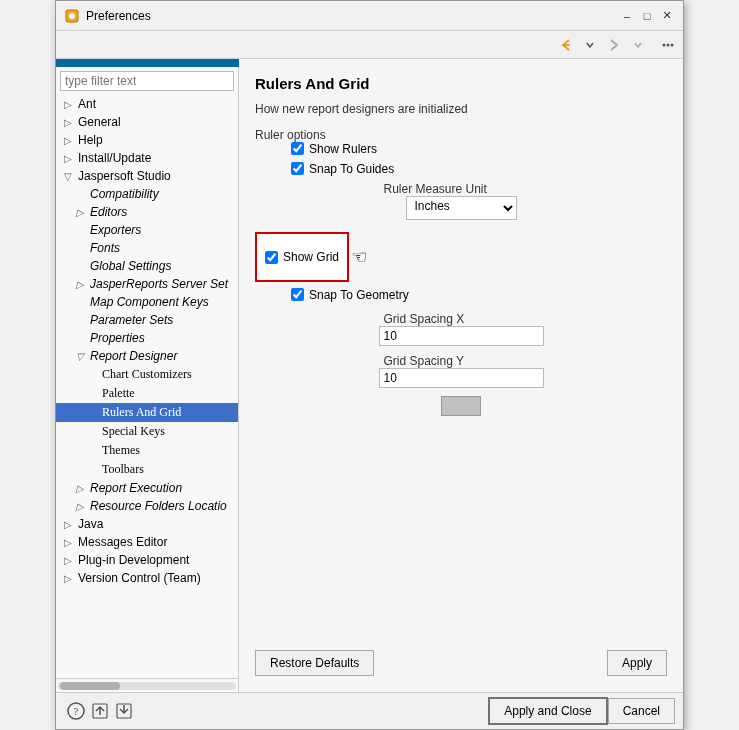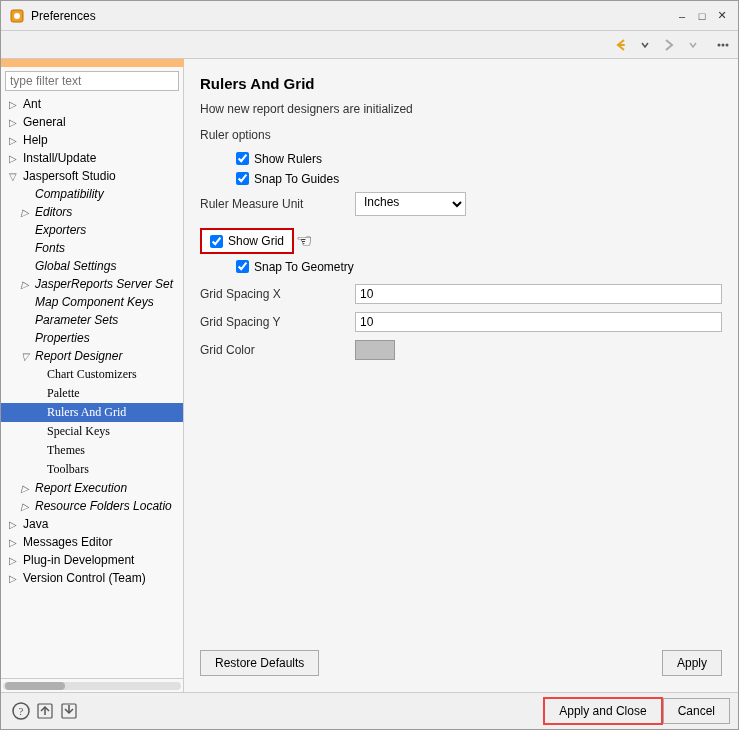--- a/index.html
+++ b/index.html
@@ -7,23 +7,23 @@
       font-family: 'Segoe UI', Arial, sans-serif;
       font-size: 12px;
       background: #f0f0f0;
       display: flex;
       justify-content: center;
       align-items: center;
       width: 739px;
       height: 730px;
     }
     .window {
-      width: 739px;
+      width: 629px;
       height: 730px;
-      background: #fdba74;
+      background: #0369a1;
       border: 1px solid #999;
       display: flex;
       flex-direction: column;
       box-shadow: 2px 2px 8px rgba(0,0,0,0.3);
     }
     .title-bar {
       background: #f0f0f0;
       border-bottom: 1px solid #ccc;
       display: flex;
       align-items: center;
@@ -169,39 +169,40 @@
     }
     .panel-desc {
       font-size: 12px;
       color: #333;
       margin-bottom: 12px;
     }
     .section-label {
       font-size: 12px;
       font-weight: normal;
       color: #333;
-      margin-bottom: 10px;
+      margin-bottom: 0;
     }
     .checkbox-row {
       display: flex;
       align-items: flex-start;
       margin-bottom: 6px;
       font-size: 12px;
       margin-left: 36px;
     }
     .checkbox-row input[type=checkbox] {
       margin-right: 5px;
       width: 13px;
       height: 13px;
     }
     .form-row {
       display: flex;
       align-items: center;
       margin-bottom: 8px;
       font-size: 12px;
+      flex-direction: column;
     }
     .form-label {
       width: 155px;
       color: #333;
     }
     .form-select {
       padding: 1px 20px 5px 4px;
       border: 1px solid #bbb;
       background: #fff;
       font-size: 12px;
@@ -236,21 +237,21 @@
     .btn {
       padding: 5px 14px;
       border: 1px solid #aaa;
       background: #f0f0f0;
       cursor: pointer;
       font-size: 12px;
       color: #000;
     }
     .btn.primary {
       background: #f0f0f0;
-      border: 2px solid #ef4444;
+      border: 2px solid #737373;
     }
   </style>
 </head>
 <body>
 
 <div class="window">
 
   <div class="title-bar">
     <div class="title-bar-icon">
       <svg width="14" height="14" viewBox="0 0 14 14">
@@ -469,21 +470,21 @@
         <select class="form-select">
           <option>Inches</option>
           <option>Centimeters</option>
           <option>Pixels</option>
         </select>
       </div>
 
       <div style="height:4px"></div>
 
       <div style="margin-bottom:6px; display:flex; align-items:center;">
-        <div style="border:2px solid #cc0000; padding:4px 8px; display:inline-flex; align-items:center; background:#fff; position:relative;">
+        <div style="border:2px solid #cc0000; padding:16px 8px; display:inline-flex; align-items:center; background:#fff; position:relative;">
           <input type="checkbox" id="show-grid" checked="" style="margin-right: 5px; width: 13px; height: 13px;">
           <label for="show-grid" style="font-size:12px;">Show Grid</label>
         </div>
 
         <div style="margin-left:2px; font-size:18px; cursor:default; transform:scaleX(-1);">☞</div>
       </div>
 
       <div class="checkbox-row">
         <input type="checkbox" id="snap-to-geometry" checked="" style="">
         <label for="snap-to-geometry">Snap To Geometry</label>
@@ -495,21 +496,20 @@
         <span class="form-label">Grid Spacing X</span>
         <input class="form-input" type="text" value="10" style="">
       </div>
 
       <div class="form-row">
         <span class="form-label">Grid Spacing Y</span>
         <input class="form-input" type="text" value="10" style="">
       </div>
 
       <div class="form-row">
-        <span class="form-label">Grid Color</span>
         <div class="color-swatch"></div>
       </div>
 
       <div style="flex:1;"></div>
 
       <div style="display:flex; justify-content:space-between; gap:6px; margin-top:auto; padding-top:8px;">
         <button class="btn">Restore Defaults</button>
         <button class="btn">Apply</button>
       </div>
     </div>

